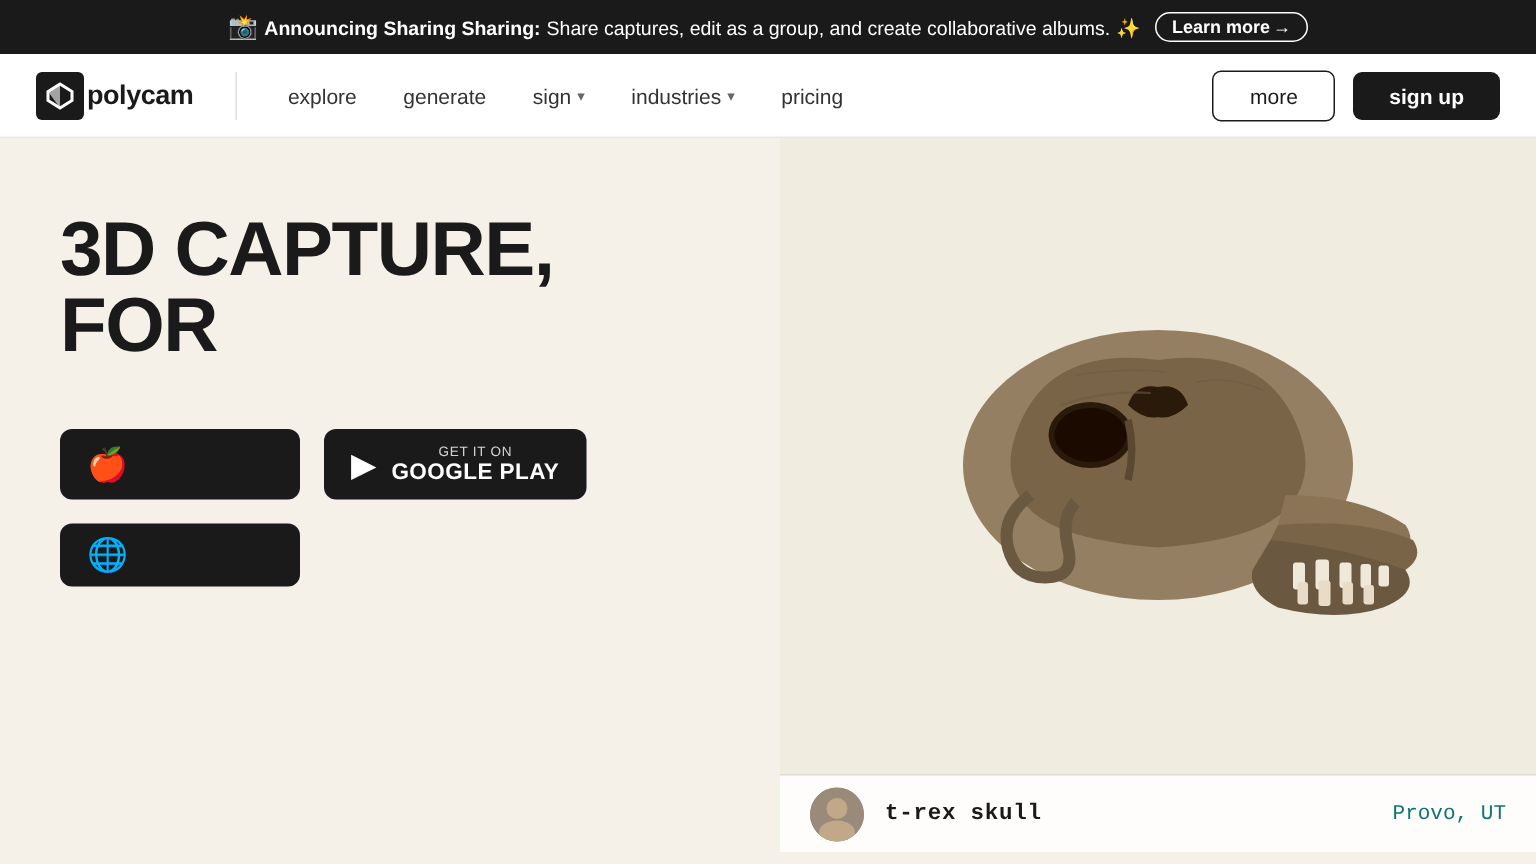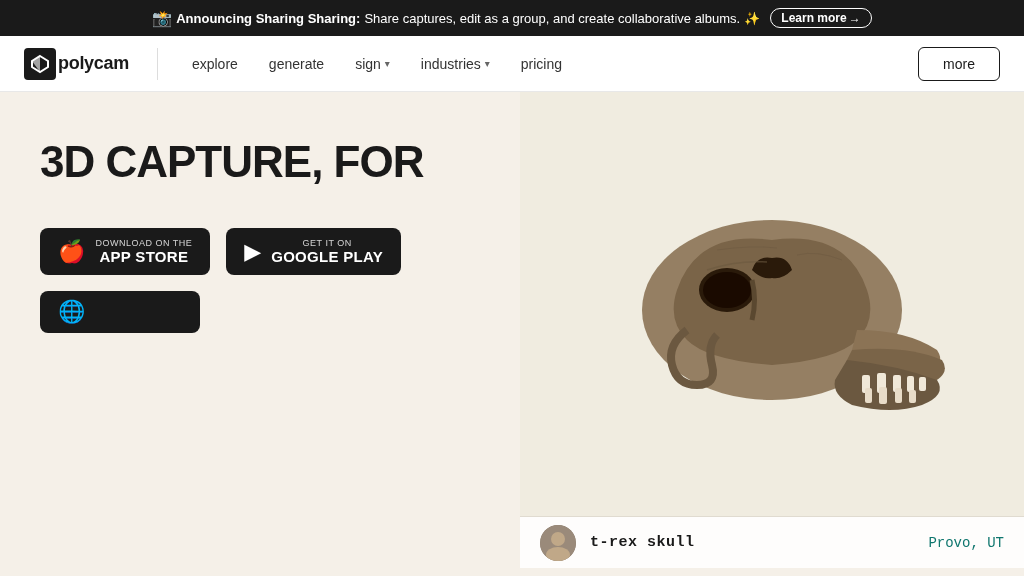--- a/index.html
+++ b/index.html
@@ -128,21 +128,21 @@
     
     .left-panel {
       width: 520px;
       padding: 48px 40px 32px 40px;
       display: flex;
       flex-direction: column;
       justify-content: flex-start;
       background: #f5f0e8;
     }
     .hero-title {
-      font-size: 44px;
+      font-size: 51px;
       font-weight: 900;
       color: #1a1a1a;
       line-height: 1.0;
       letter-spacing: -1px;
       text-transform: uppercase;
       margin-bottom: 20px;
       font-family: 'Arial Black', 'Arial', sans-serif;
     }
     .hero-subtitle {
       font-size: 16px;
@@ -298,36 +298,33 @@
     <a class="nav-link">
       <span>industries</span>
       <span class="chevron">▾</span>
     </a>
     <a class="nav-link">
       <span>pricing</span>
     </a>
   </div>
   <div class="nav-right">
     <button class="btn-login">more</button>
+    <button class="btn-signup">sign up</button>
   </div>
 </nav>
 
 <div class="main-layout">
 
   <div class="left-panel">
     <h1 class="hero-title">
       <span>3D CAPTURE, FOR</span><br>
     </h1>
     <div class="cta-buttons">
       <button class="btn-store">
         <span class="btn-store-icon">🍎</span>
-        <div class="btn-store-text-wrapper">
-          <span class="btn-store-text-small">DOWNLOAD ON THE</span>
-          <span class="btn-store-text-large">APP STORE</span>
-        </div>
       </button>
       <button class="btn-store">
         <span class="btn-store-icon">▶</span>
         <div class="btn-store-text-wrapper">
           <span class="btn-store-text-small">GET IT ON</span>
           <span class="btn-store-text-large">GOOGLE PLAY</span>
         </div>
       </button>
     </div>
     <div style="margin-top:16px;">

